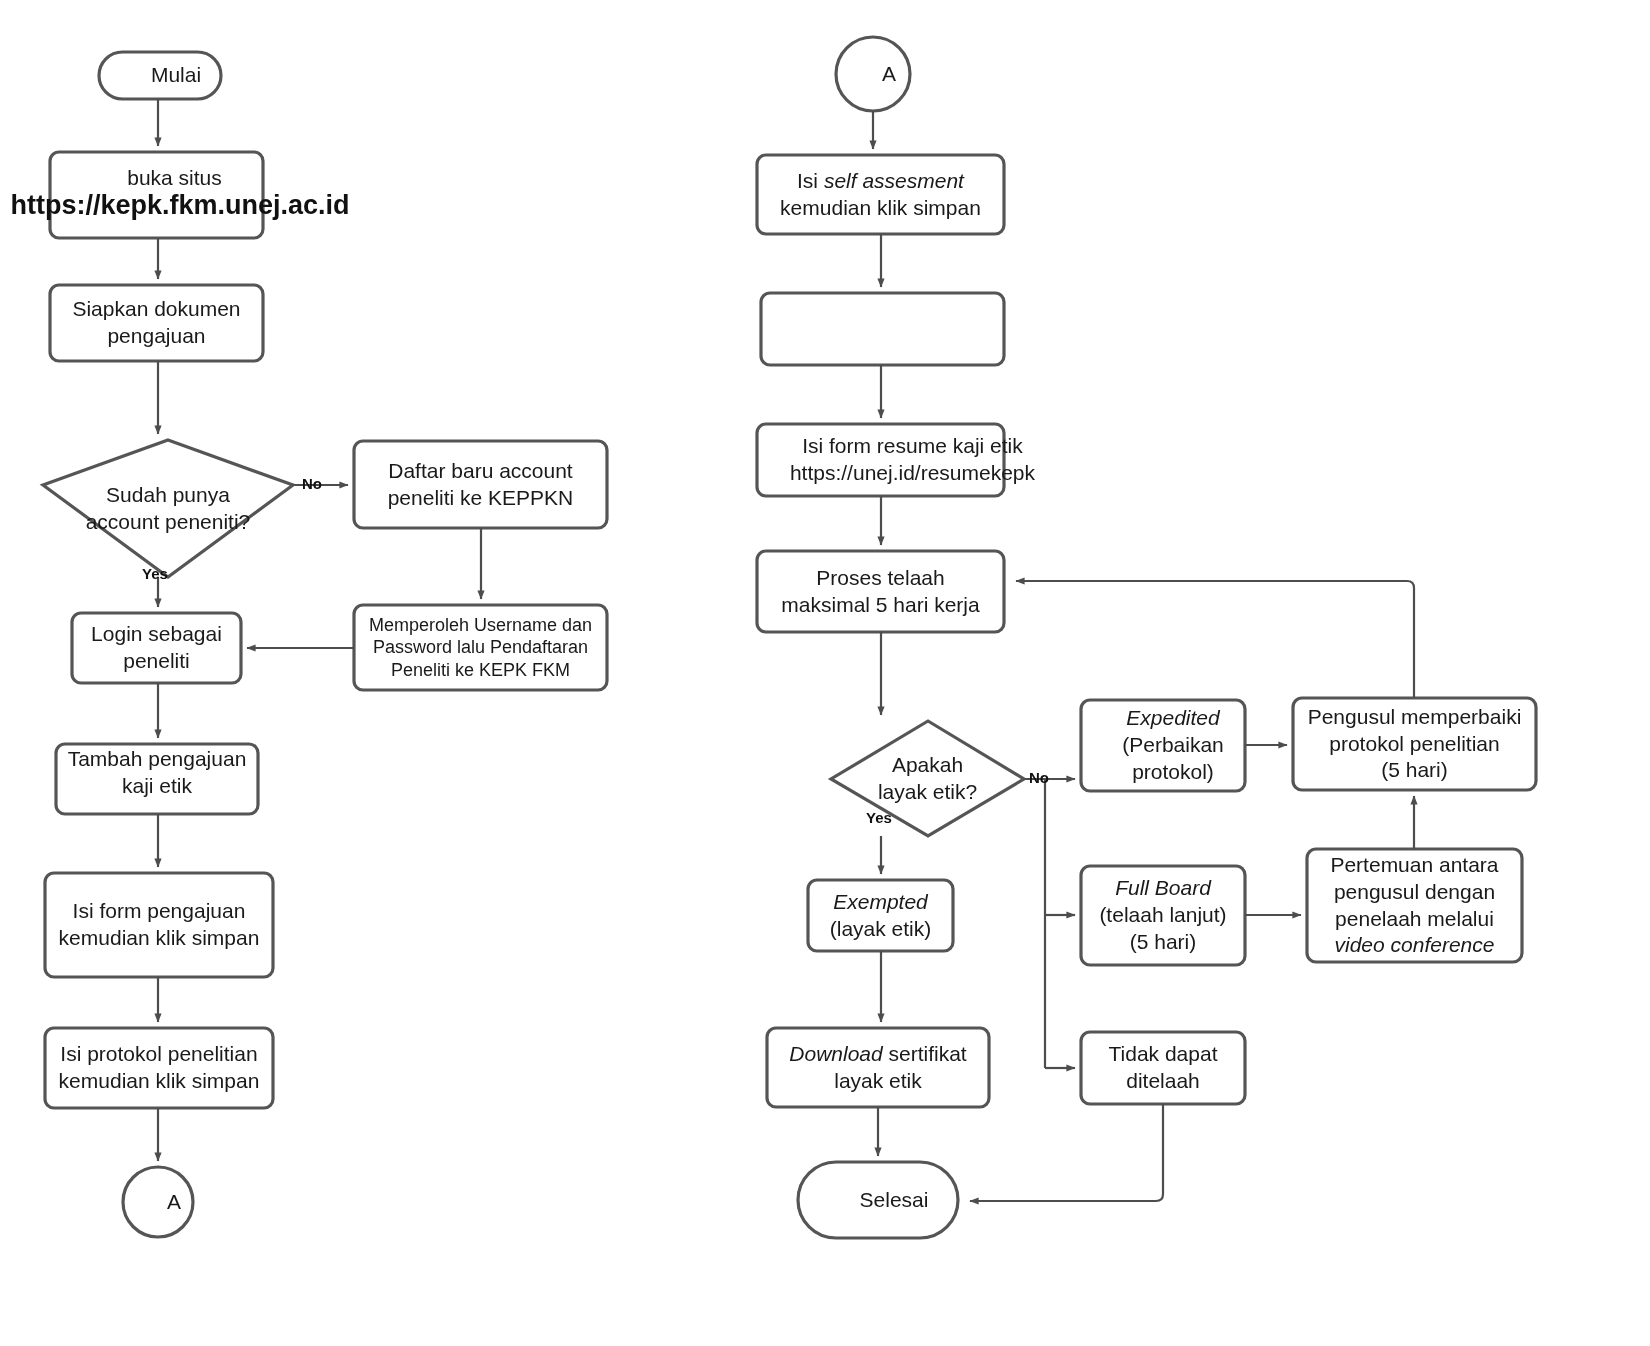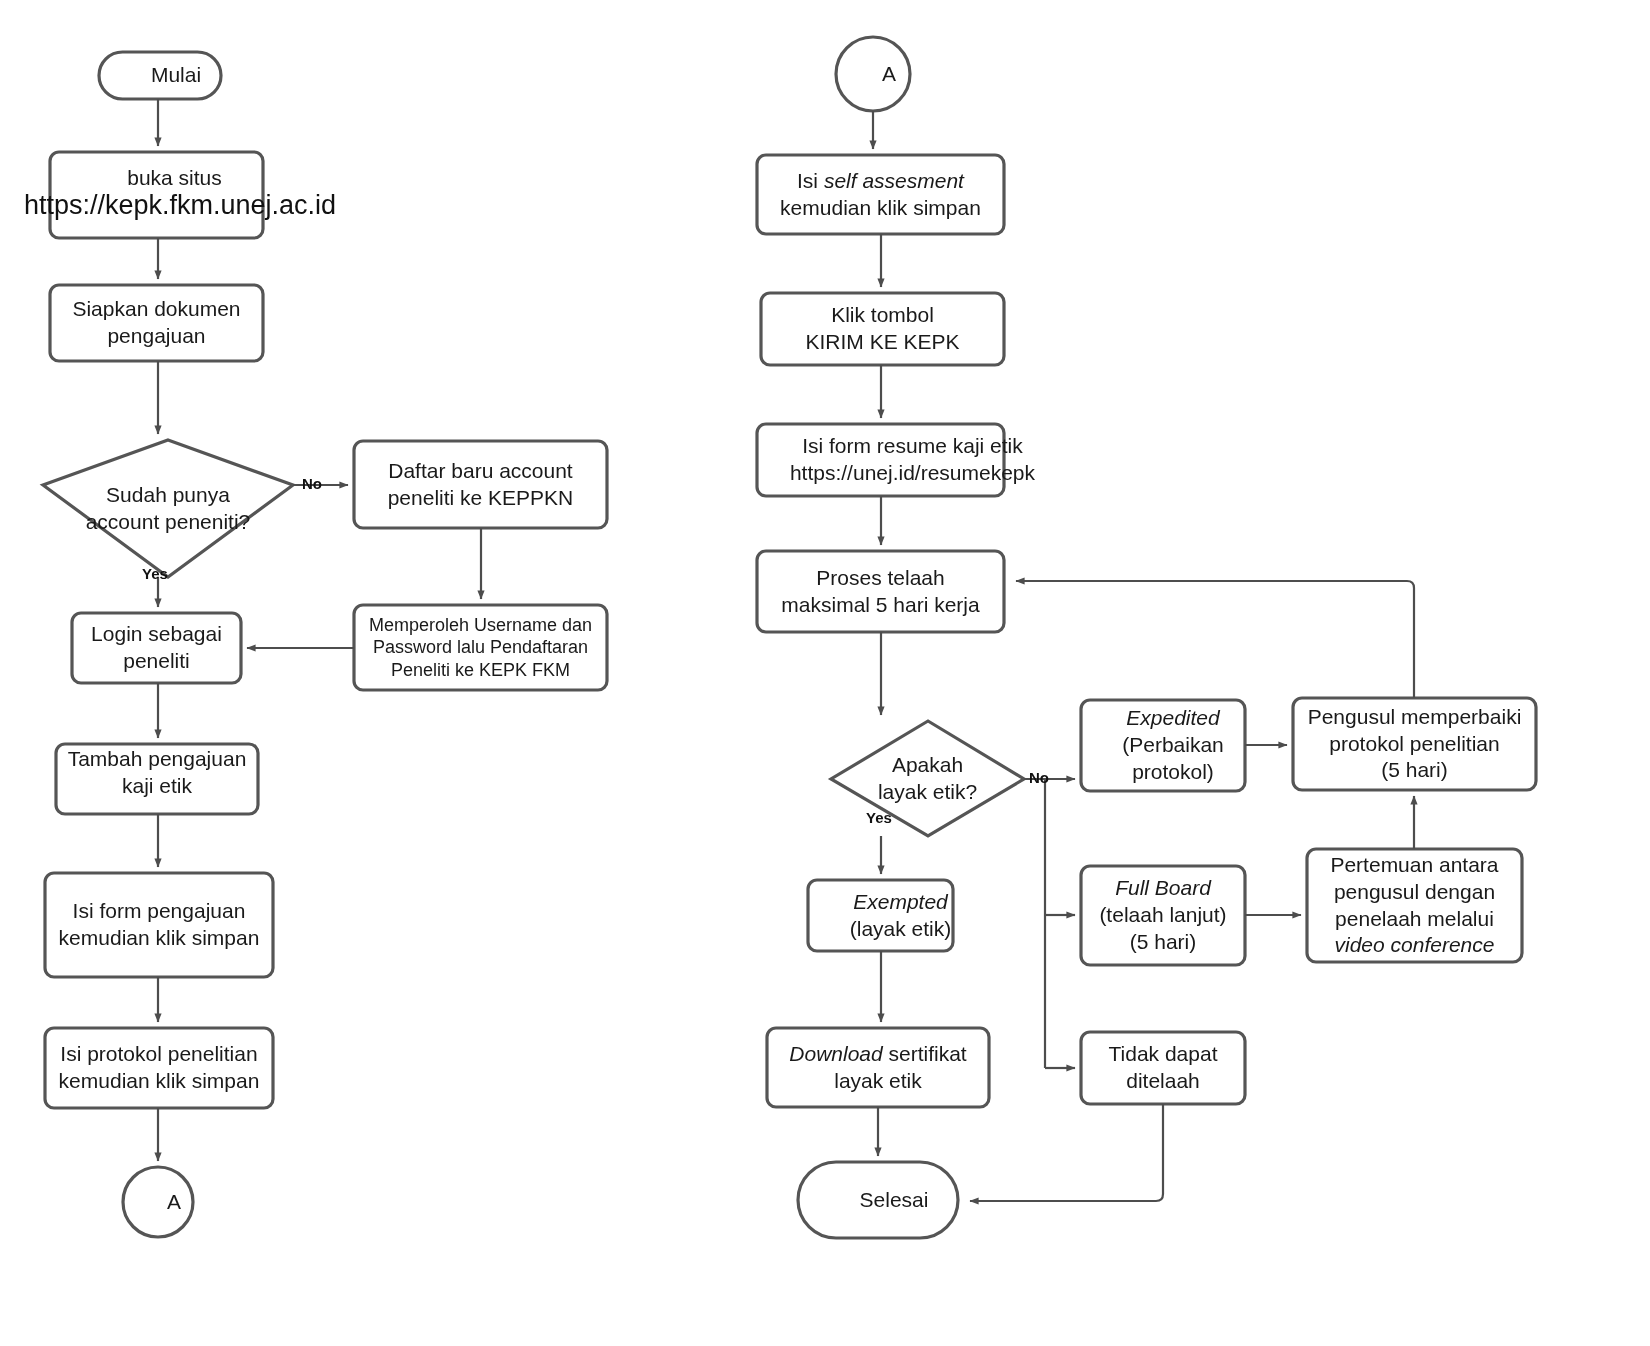--- a/index.html
+++ b/index.html
@@ -55,21 +55,21 @@
   .node-text.term {
     font-size: 21px;
     margin-left: 16px;
   }
   .node-text em {
     font-style: italic;
   }
   .url-strong {
     position: absolute;
     font-family: "Liberation Sans", sans-serif;
-    font-weight: normal;
+    font-weight: bold;
     font-size: 27px;
     color: #111111;
     white-space: pre;
     text-align: center;
   }
   .edge-label {
     position: absolute;
     font-family: "Liberation Sans", sans-serif;
     font-size: 15px;
     font-weight: bold;
@@ -186,33 +186,31 @@
   <div class="node-text term" style="left:123px; top:1167px; width:70px; height:70px;">A</div>
 
   <div class="edge-label" style="left:302px; top:475px;">No</div>
   <div class="edge-label" style="left:142px; top:565px;">Yes</div>
 
   <div class="node-text term" style="left:838px; top:39px; width:70px; height:70px;">A</div>
 
   <div class="node-text" style="left:757px; top:155px; width:247px; height:79px;"><span><span>Isi </span><em>self assesment</em>
 <span>kemudian klik simpan</span></span></div>
 
-  <div class="node-text" style="left:761px; top:293px; width:243px; height:72px;"><span><span>Klik tombol</span>
-<span>KIRIM KE KEPK</span></span></div>
 
   <div class="node-text" style="left:757px; top:424px; width:247px; height:72px;padding-left:32px;"><span><span>Isi form resume kaji etik</span>
 <span>https://unej.id/resumekepk</span></span></div>
 
   <div class="node-text" style="left:757px; top:551px; width:247px; height:81px;"><span><span>Proses telaah</span>
 <span>maksimal 5 hari kerja</span></span></div>
 
   <div class="node-text" style="left:831px; top:721px; width:193px; height:115px;"><span><span>Apakah</span>
 <span>layak etik?</span></span></div>
 
-  <div class="node-text" style="left:808px; top:880px; width:145px; height:71px;padding-left:20px;"><span><em>Exempted</em>
+  <div class="node-text" style="left:808px; top:880px; width:145px; height:71px;"><span><em>Exempted</em>
 <span>(layak etik)</span></span></div>
 
   <div class="node-text" style="left:767px; top:1028px; width:222px; height:79px;"><span><em>Download</em><span> sertifikat</span>
 <span>layak etik</span></span></div>
 
   <div class="node-text" style="left:1081px; top:700px; width:184px; height:91px;"><span><em>Expedited</em>
 <span>(Perbaikan</span>
 <span>protokol)</span></span></div>
 
   <div class="node-text" style="left:1081px; top:866px; width:164px; height:99px;"><span><em>Full Board</em>

